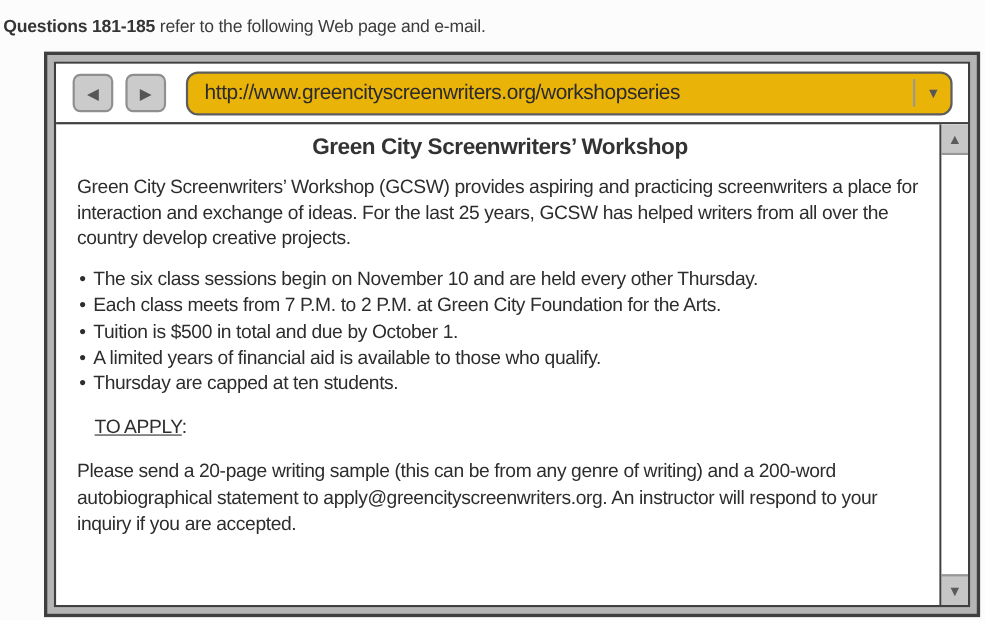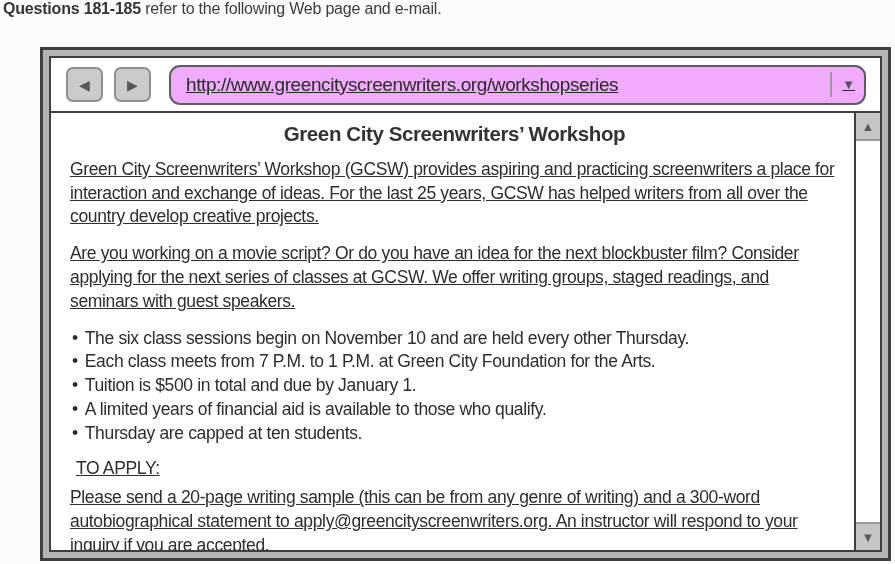--- a/index.html
+++ b/index.html
@@ -12,21 +12,21 @@
     height: 564px;
     position: relative;
     overflow: hidden;
     font-family: "Liberation Sans", sans-serif;
     color: #2b2b2b;
   }
 
   
   .qref {
     position: absolute;
-    top: 0;
+    top: 16px;
     left: 3px;
     margin: 0;
     font-size: 16px;
     color: #3c3c3c;
     letter-spacing: -0.2px;
   }
   .qref strong { font-weight: bold; color: #353535; }
 
   
   .browser-frame {
@@ -78,26 +78,25 @@
     margin-right: 11px;
     font-family: inherit;
     cursor: pointer;
   }
   .urlbar {
     flex: 1;
     height: 40px;
     box-sizing: border-box;
     border: 2px solid #5d5d5d;
     border-radius: 11px;
-    background: #f0abfc;
+    background: #eab308;
     display: flex;
     align-items: center;
     margin-left: 7px;
     padding: 0 9px 0 15px;
-    text-decoration: underline;
   }
   .url-text {
     flex: 1;
     font-size: 19px;
     letter-spacing: -0.4px;
     color: #2b2b2b;
     white-space: nowrap;
     overflow: hidden;
   }
   .url-divider {
@@ -129,32 +128,32 @@
     color: #2d2d2d;
   }
   .content h1 {
     font-size: 20.5px;
     font-weight: bold;
     text-align: center;
     margin: 2px 0 10px 0;
     letter-spacing: -0.4px;
     color: #333333;
   }
-  .content p { margin: 0 0 13px 0; text-decoration: underline; }
+  .content p { margin: 0 0 13px 0; }
   ul.features {
     list-style: none;
     margin: 0 0 11px 0;
     padding: 0;
   }
   ul.features li { display: flex; }
   .bullet {
     flex: 0 0 auto;
     margin: 0 7px 0 2px;
   }
-  .apply-head { margin: 6px !important; }
+  .apply-head { margin: 16px !important; }
   .apply-head .u { text-decoration: underline; }
   .apply-para { margin-bottom: 0 !important; }
 
   
   .scrollbar {
     flex: 0 0 24px;
     width: 24px;
     border-left: 2px solid #3f3f3f;
     display: flex;
     flex-direction: column;
@@ -196,47 +195,46 @@
         <span class="url-divider"></span>
         <span class="url-dd">▼</span>
       </div>
     </div>
 
     <div class="viewport">
       <div class="content">
         <h1>Green City Screenwriters’ Workshop</h1>
 
         <p>Green City Screenwriters’ Workshop (GCSW) provides aspiring and practicing screenwriters a place for interaction and exchange of ideas. For the last 25 years, GCSW has helped writers from all over the country develop creative projects.</p>
-        <p>Are you working on a movie script? Or do you have an idea for the next blockbuster film? Consider applying for the next series of classes at GCSW. We offer writing groups, staged readings, and seminars with guest speakers.</p>
 
         <ul class="features">
           <li>
             <span class="bullet">•</span>
             <span>The six class sessions begin on November 10 and are held every other Thursday.</span>
           </li>
           <li>
             <span class="bullet">•</span>
-            <span>Each class meets from 7 P.M. to 1 P.M. at Green City Foundation for the Arts.</span>
-          </li>
-          <li>
-            <span class="bullet">•</span>
-            <span>Tuition is $500 in total and due by January 1.</span>
+            <span>Each class meets from 7 P.M. to 2 P.M. at Green City Foundation for the Arts.</span>
+          </li>
+          <li>
+            <span class="bullet">•</span>
+            <span>Tuition is $500 in total and due by October 1.</span>
           </li>
           <li>
             <span class="bullet">•</span>
             <span>A limited years of financial aid is available to those who qualify.</span>
           </li>
           <li>
             <span class="bullet">•</span>
             <span>Thursday are capped at ten students.</span>
           </li>
         </ul>
 
         <p class="apply-head"><span class="u">TO APPLY</span><span>:</span></p>
-        <p class="apply-para">Please send a 20-page writing sample (this can be from any genre of writing) and a 300-word autobiographical statement to apply@greencityscreenwriters.org. An instructor will respond to your inquiry if you are accepted.</p>
+        <p class="apply-para">Please send a 20-page writing sample (this can be from any genre of writing) and a 200-word autobiographical statement to apply@greencityscreenwriters.org. An instructor will respond to your inquiry if you are accepted.</p>
       </div>
 
       <div class="scrollbar">
         <div class="scroll-btn up">
           <span>▲</span>
         </div>
         <div class="scroll-track"></div>
         <div class="scroll-btn down">
           <span>▼</span>
         </div>

